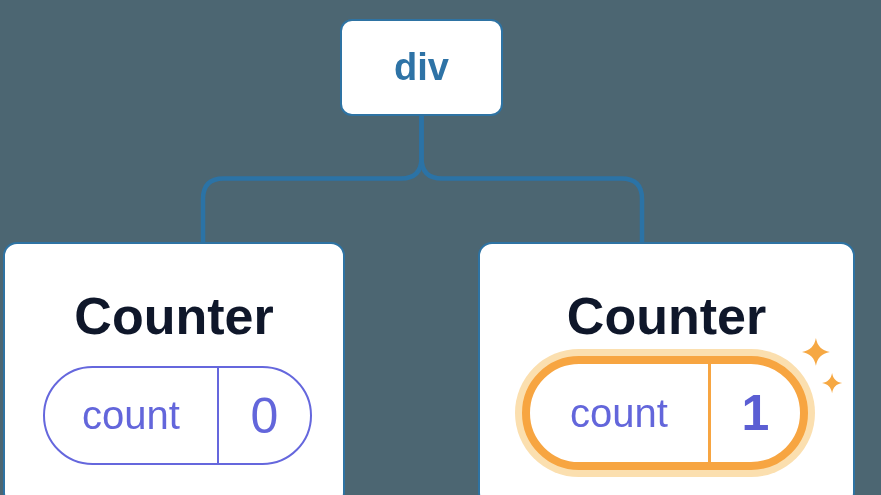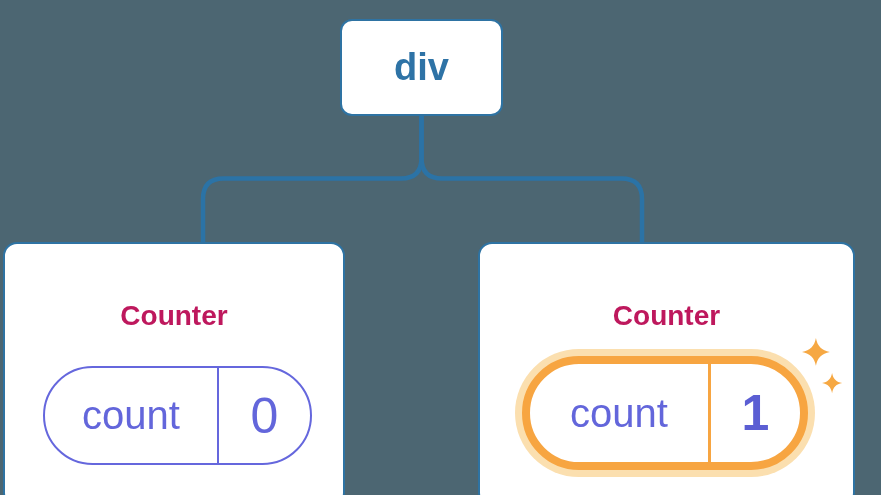--- a/index.html
+++ b/index.html
@@ -56,24 +56,24 @@
   }
   .card-left  { left: 3px;   width: 342px; }
   .card-right { left: 478px; width: 377px; }
   .card-title {
     position: absolute;
     left: 0;
     right: 0;
     top: 50px;
     margin: 0;
     text-align: center;
-    font-size: 28px;
+    font-size: 52px;
     line-height: 44px;
     font-weight: 600;
-    color: #be185d;
+    color: #0f172a;
   }
   
   .pill-plain {
     position: absolute;
     left: 38px;
     top: 122px;
     width: 269px;
     height: 99px;
     box-sizing: border-box;
     border: 2px solid #6567DD;

